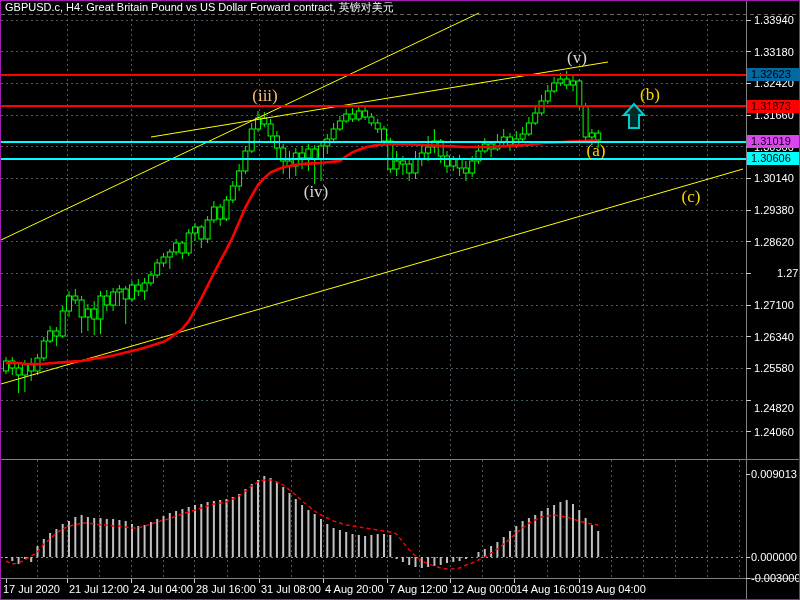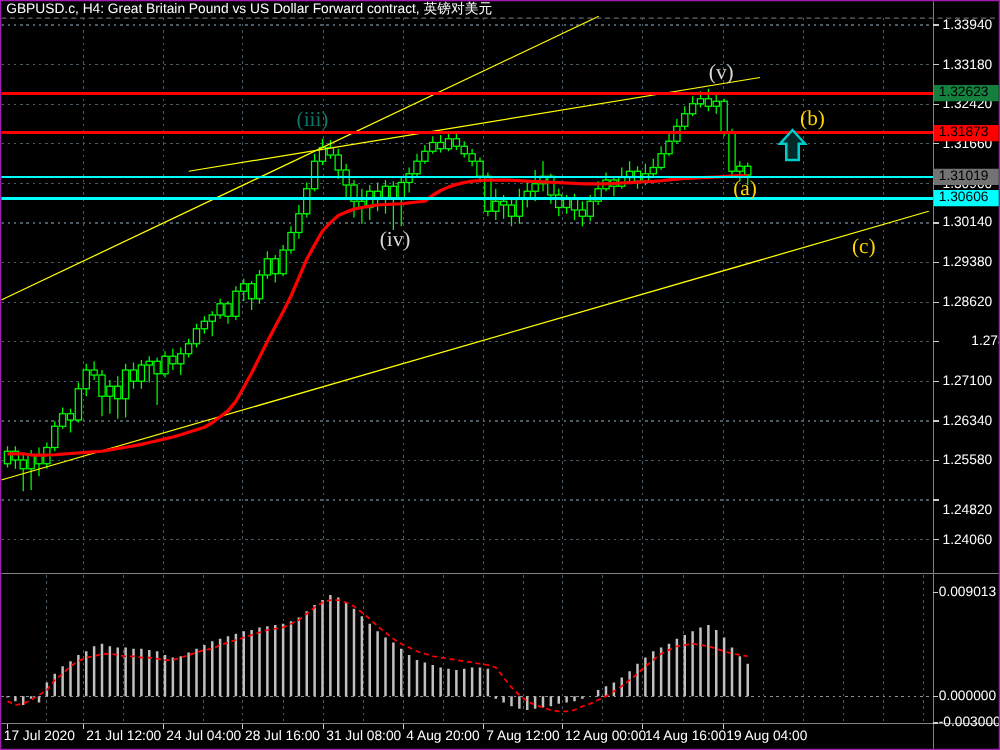--- a/index.html
+++ b/index.html
@@ -438,25 +438,25 @@
       <div class="xlab" style="left: 2px; top: 582px;">17 Jul 2020</div>
       <div class="xlab" style="left: 68px; top: 582px;">21 Jul 12:00</div>
       <div class="xlab" style="left: 132px; top: 582px;">24 Jul 04:00</div>
       <div class="xlab" style="left: 195px; top: 582px;">28 Jul 16:00</div>
       <div class="xlab" style="left: 260px; top: 582px;">31 Jul 08:00</div>
       <div class="xlab" style="left: 324px; top: 582px;">4 Aug 20:00</div>
       <div class="xlab" style="left: 388px; top: 582px;">7 Aug 12:00</div>
       <div class="xlab" style="left: 451px; top: 582px;">12 Aug 00:00</div>
       <div class="xlab" style="left: 515px; top: 582px;">14 Aug 16:00</div>
       <div class="xlab" style="left: 580px; top: 582px;">19 Aug 04:00</div>
-      <div class="wave" style="left: 249px; top: 95px; color: #0f766e;">(iii)</div>
+      <div class="wave" style="left: 264px; top: 95px; color: #fdba74;">(iii)</div>
       <div class="wave" style="left: 315px; top: 191px; color: rgb(216, 216, 216);">(iv)</div>
       <div class="wave" style="left: 576px; top: 57px; color: rgb(216, 216, 216);">(v)</div>
       <div class="wave" style="left: 595px; top: 150px; color: rgb(255, 215, 0);">(a)</div>
       <div class="wave" style="left: 649px; top: 94px; color: rgb(255, 215, 0);">(b)</div>
       <div class="wave" style="left: 690px; top: 196px; color: rgb(255, 215, 0);">(c)</div>
     </div>
 
-  <div class="badge" style="top: 67.4px; background: #15803d;">1.32623</div>
+  <div class="badge" style="top: 67.4px; background: #0369a1;">1.32623</div>
   <div class="badge" style="top: 98.6px; background: rgb(255, 0, 0);">1.31873</div>
-  <div class="badge" style="top: 134.2px; background: #737373;">1.31019</div>
+  <div class="badge" style="top: 134.2px; background: #d946ef;">1.31019</div>
   <div class="badge" style="top: 151.4px; background: rgb(0, 255, 255);">1.30606</div>
 </div>
 
 </body></html>

